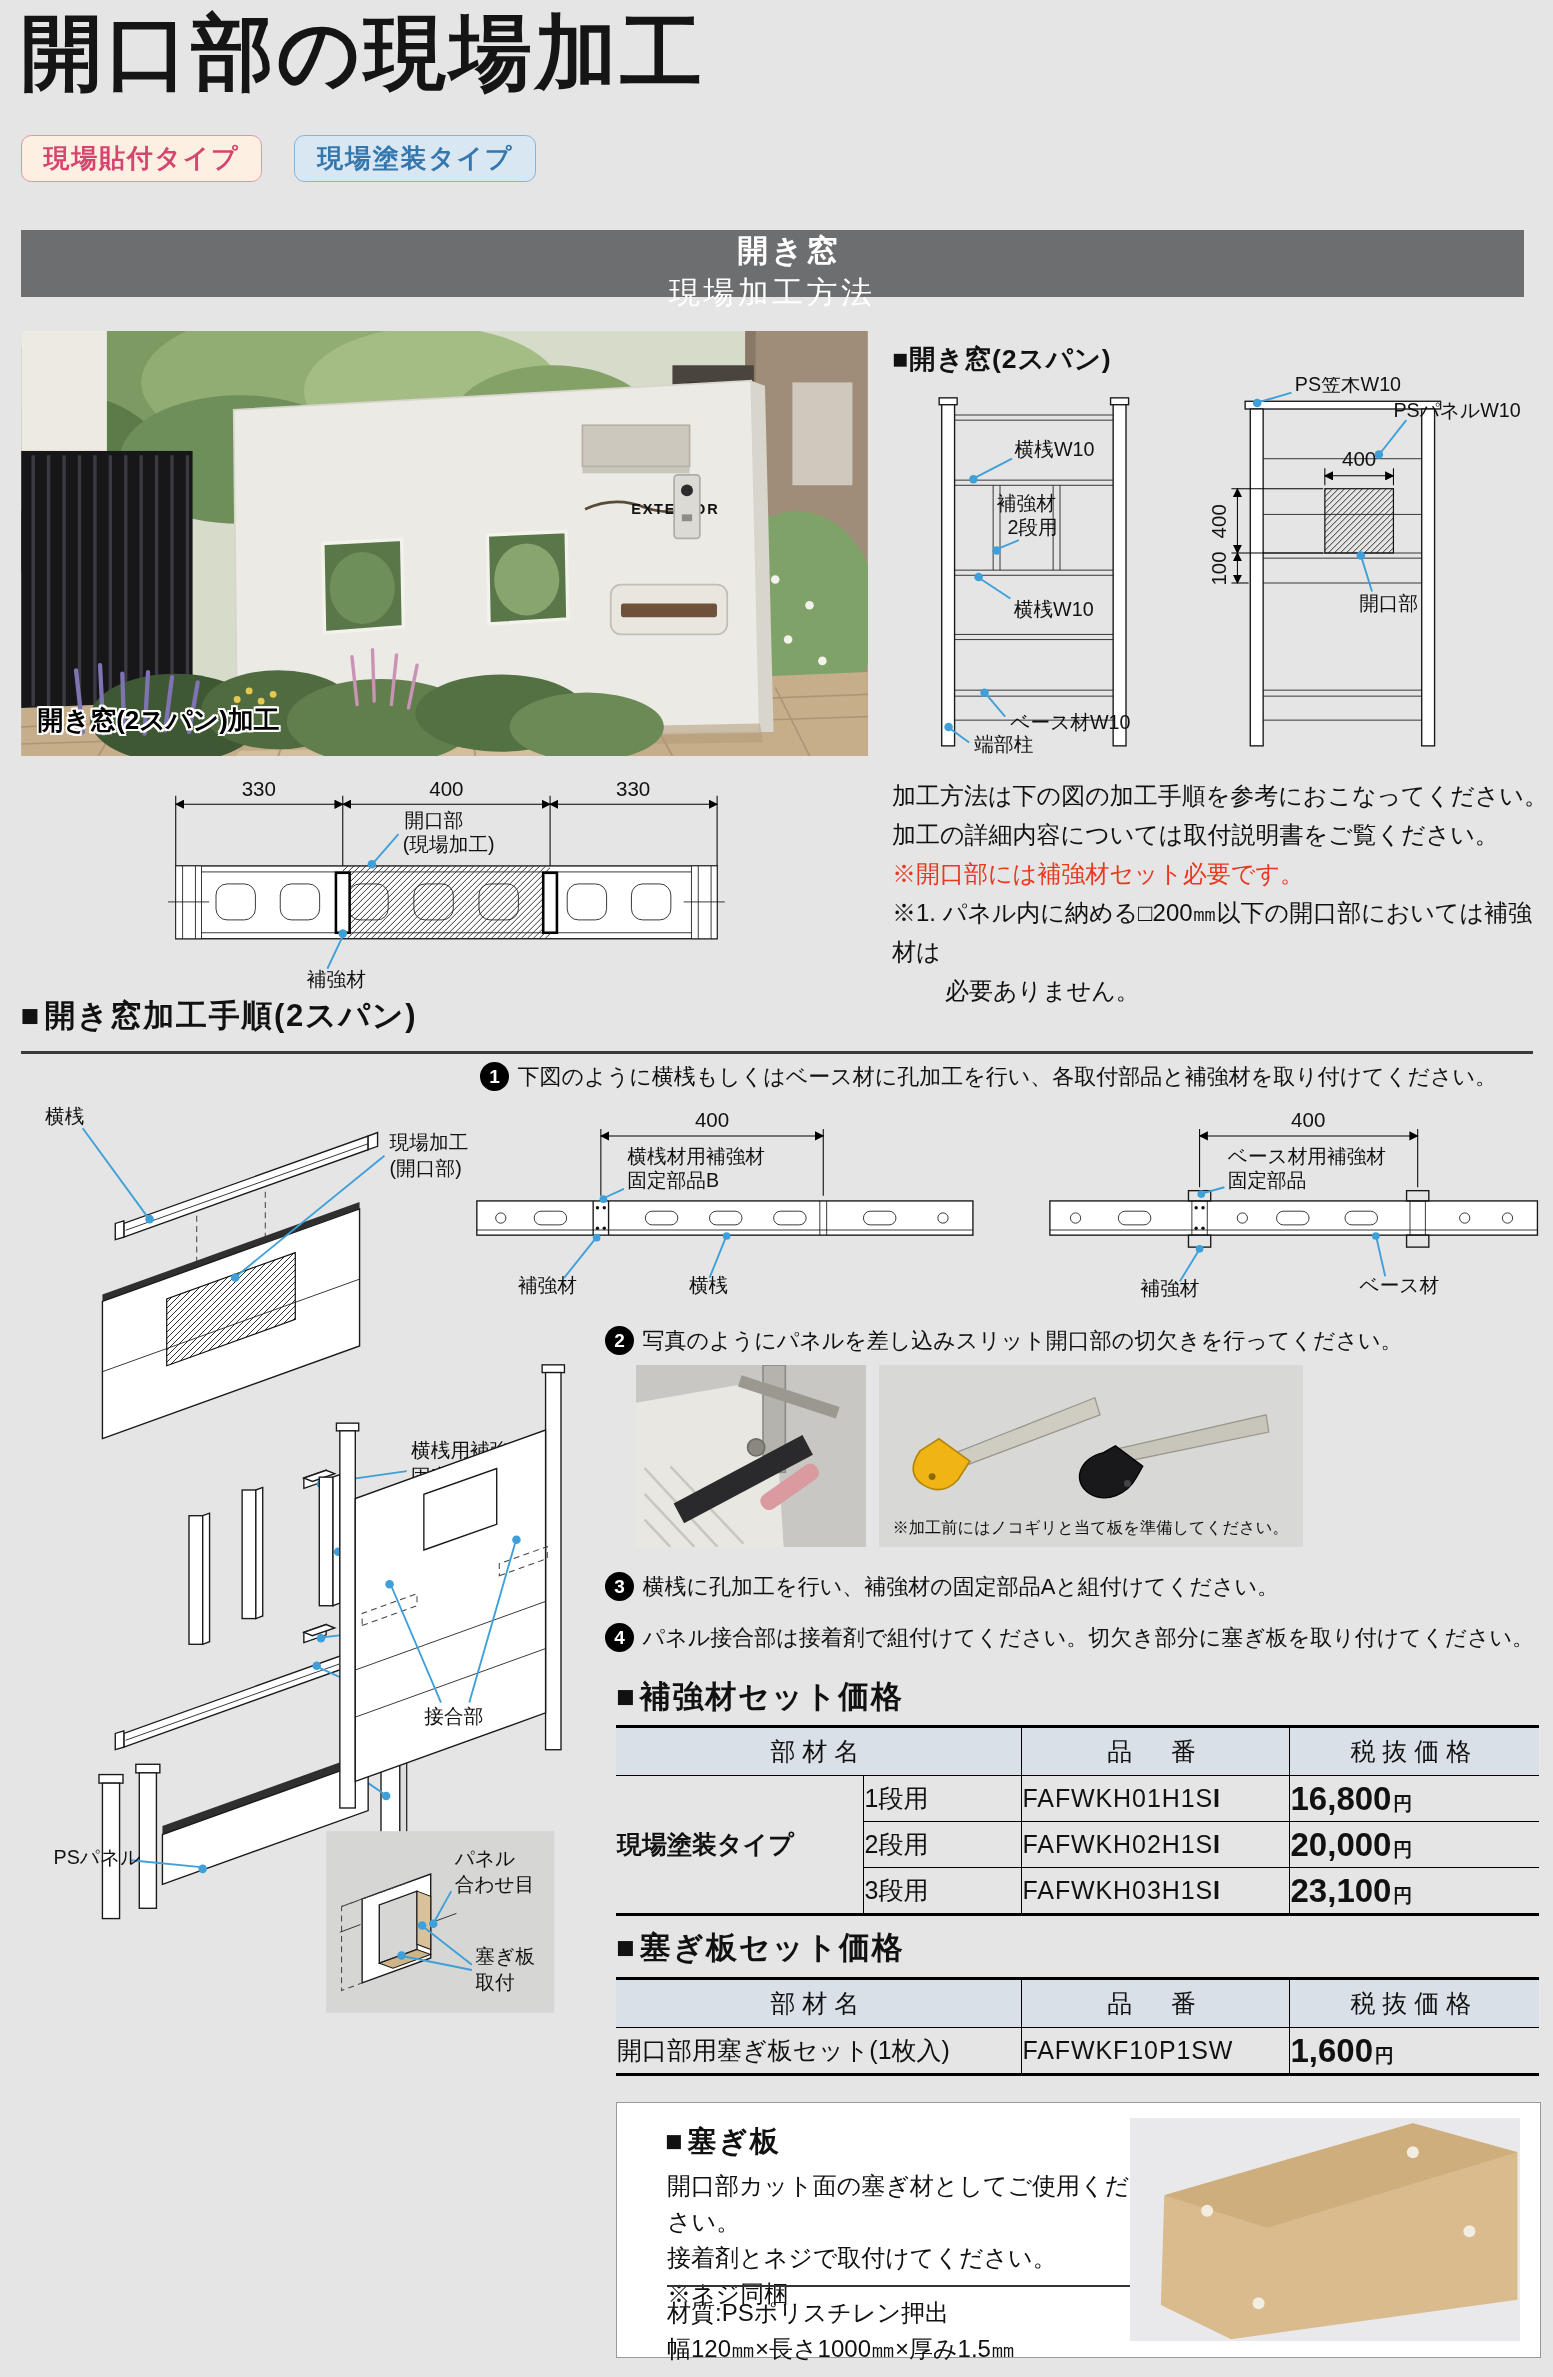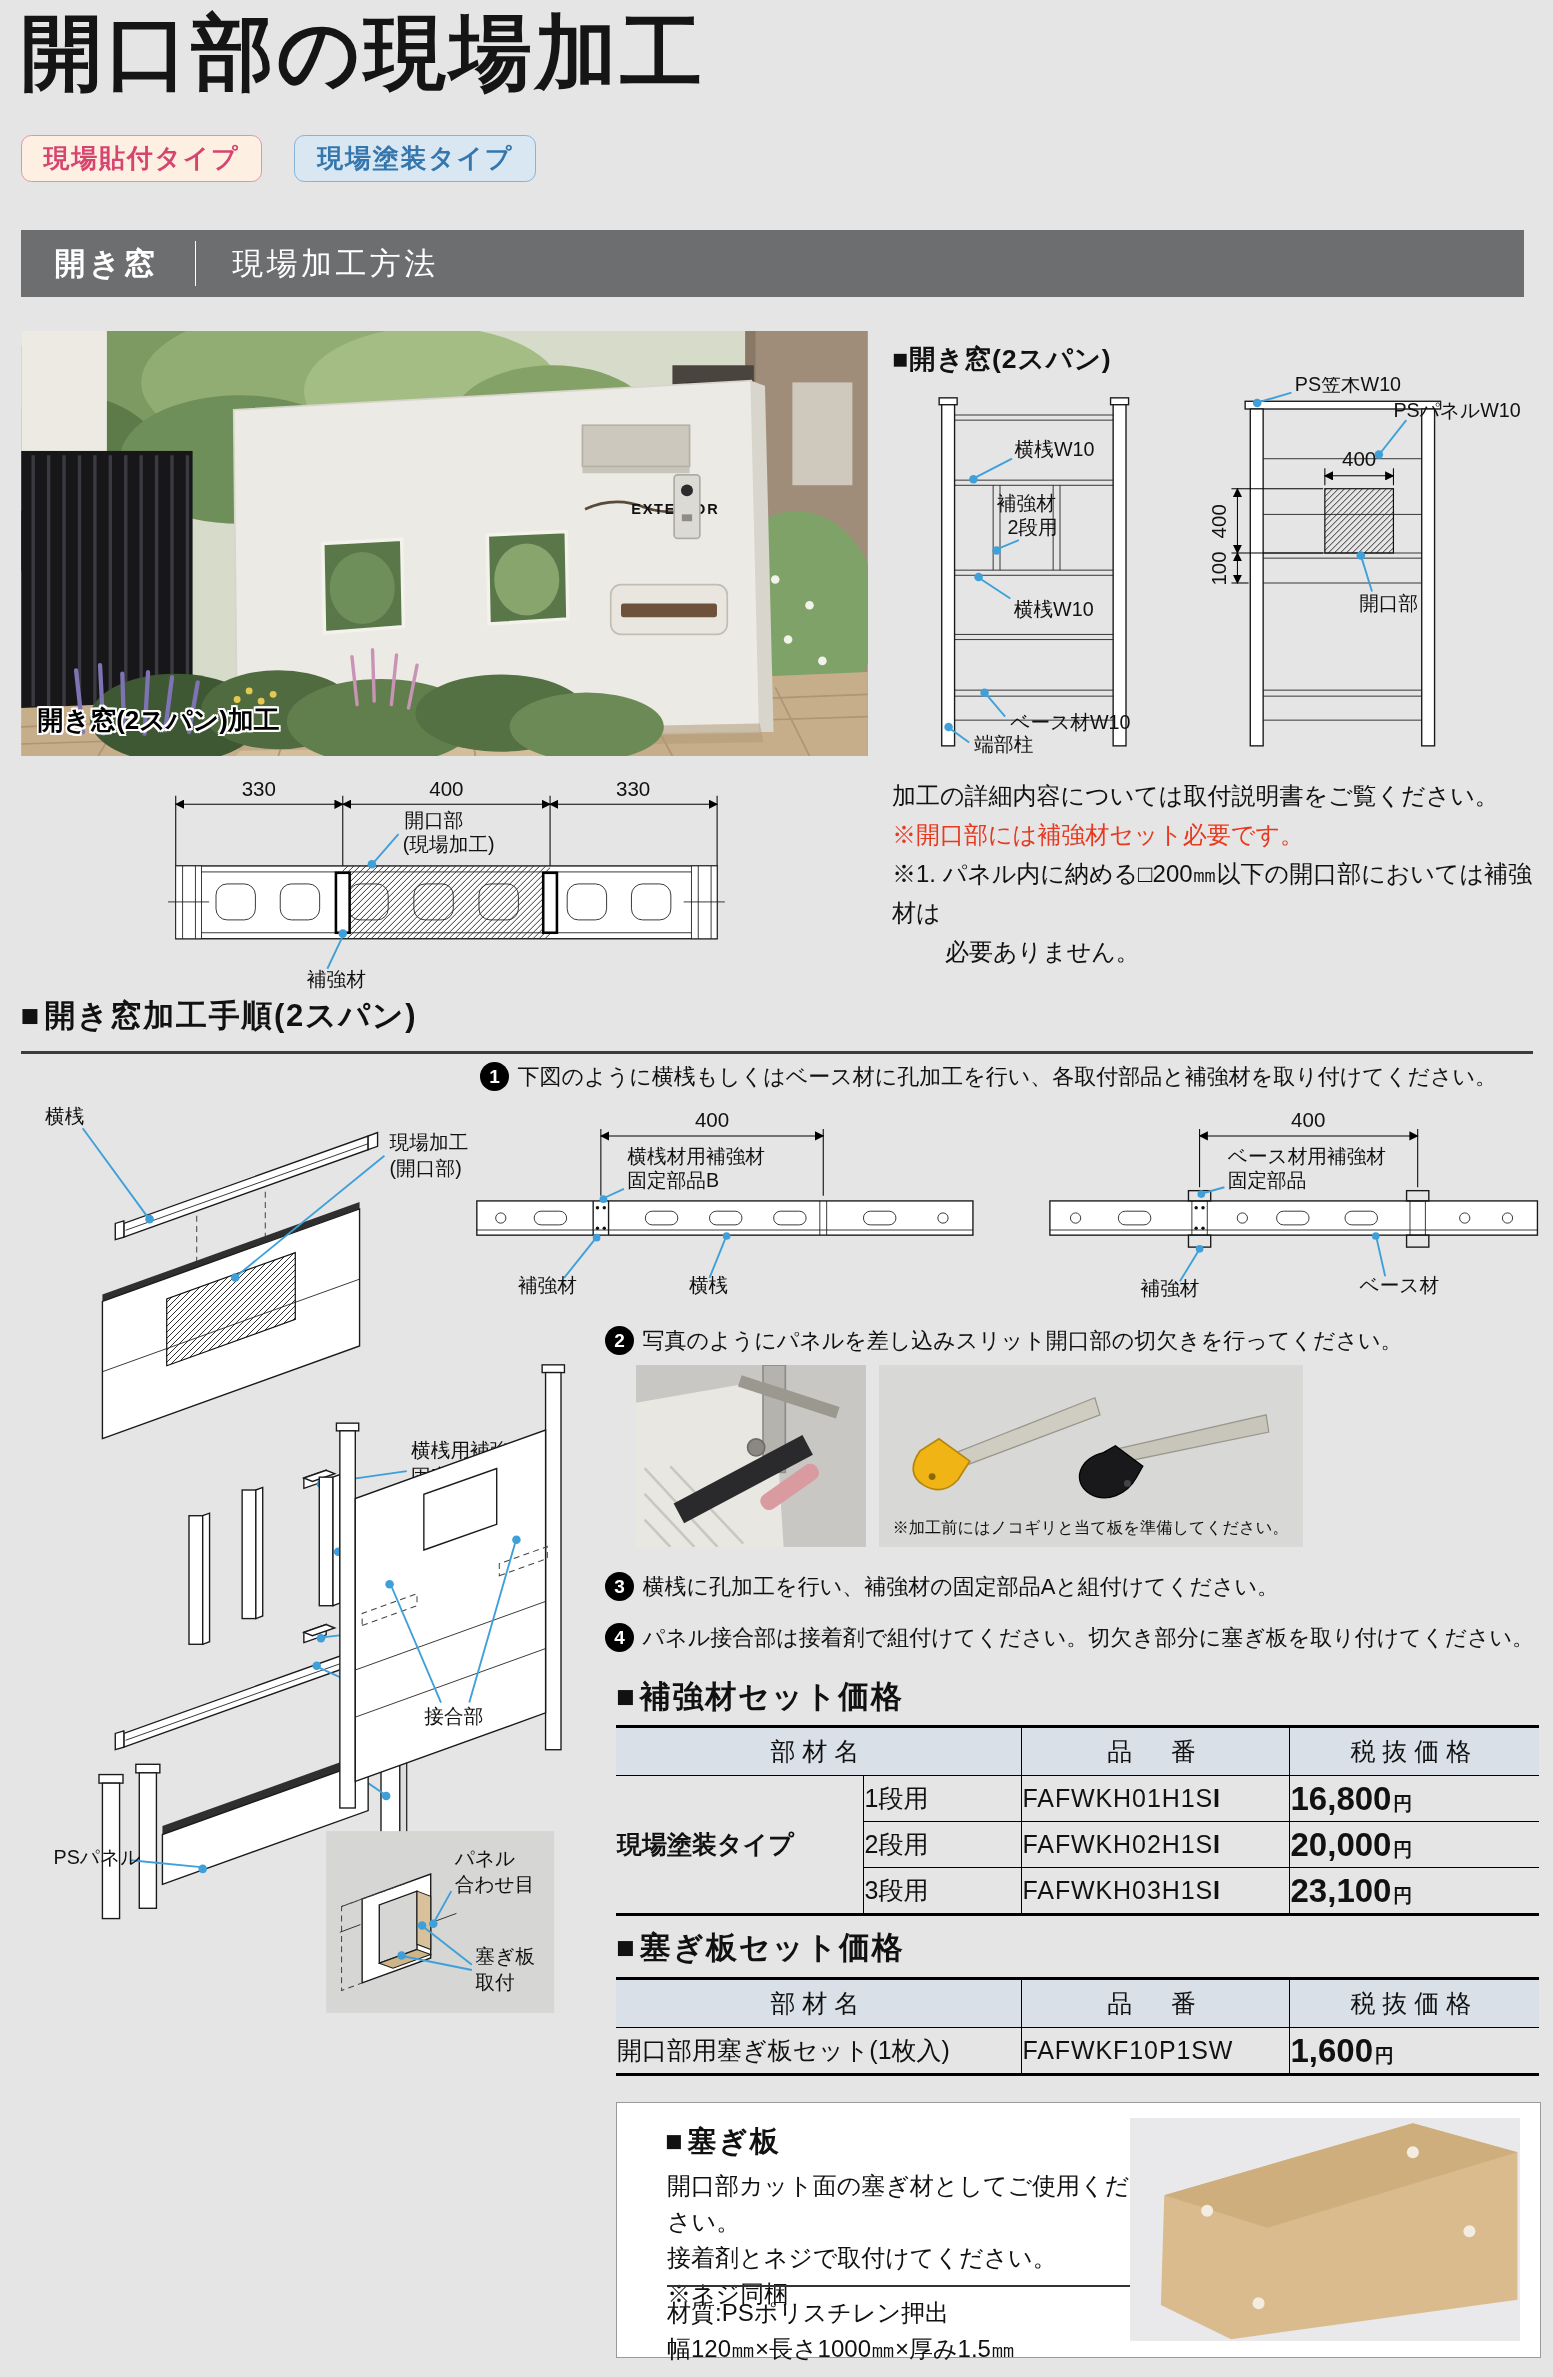--- a/index.html
+++ b/index.html
@@ -5,21 +5,21 @@
   html,body{margin:0;padding:0;background:#fff;}
   .page{position:relative;width:1554px;height:2377px;background:#e5e5e5;overflow:hidden;
         font-family:"Liberation Sans",sans-serif;color:#111;}
   .abs{position:absolute;}
   
   .title{font-size:82px;font-weight:900;letter-spacing:3.4px;color:#151515;line-height:1;}
   .badge{display:inline-flex;align-items:center;justify-content:center;height:45px;padding:0 22px;
          border-radius:10.3px;font-size:26px;font-weight:bold;letter-spacing:1.7px;}
   .badge.pink{background:#fdf0e2;border:1.7px solid #e394a4;color:#d6456f;}
   .badge.blue{background:#d9e7f3;border:1.7px solid #86b3d7;color:#3577ad;}
-  .secbar{background:#6d6e70;color:#fff;display:flex;align-items:center;}
+  .secbar{background:#6d6e70;color:#fff;display:flex;align-items:center;flex-direction:column;}
   .secbar .l{font-size:31px;font-weight:bold;letter-spacing:3.4px;margin-left:34px;}
   .secbar .divider{width:1.7px;height:45px;background:#fff;margin:0 36px;}
   .secbar .r{font-size:31px;font-weight:500;letter-spacing:3.4px;}
   
   .h-block{font-size:31px;font-weight:bold;letter-spacing:1.7px;color:#111;}
   .h-block .sq{margin-right:3.4px;}
   .h-small{font-size:26.6px;font-weight:bold;letter-spacing:0.9px;}
   .rule{background:#3b3b3b;height:3.4px;}
   
   .notes{font-size:24px;line-height:39px;color:#111;}
@@ -271,20 +271,21 @@
       <path class="lead" d="M600,50 L570,88"></path>
         <circle class="dot" cx="568" cy="90" r="5"></circle>
       <text class="lbl" x="585" y="46">PSパネルW10</text>
       <path class="lead" d="M560,250 L548,211"></path>
         <circle class="dot" cx="547" cy="208" r="5"></circle>
       <text class="lbl" x="545" y="272">開口部</text>
     </g>
   </svg>
 
   <div class="abs notes" style="left:892px;top:776px;width:660px;">
+    <div>加工方法は下の図の加工手順を参考におこなってください。</div>
     <div>加工の詳細内容については取付説明書をご覧ください。</div>
     <div class="red">※開口部には補強材セット必要です。</div>
     <div>※1. パネル内に納める□200㎜以下の開口部においては補強材は</div>
     <div class="indent">必要ありません。</div>
   </div>
 
   <svg class="abs" style="left:120px;top:770px;" width="634" height="221" viewBox="0 0 740 258">
     <g class="dim">
       <line x1="65" y1="30" x2="65" y2="112"></line>
         <line x1="260" y1="30" x2="260" y2="112"></line>

